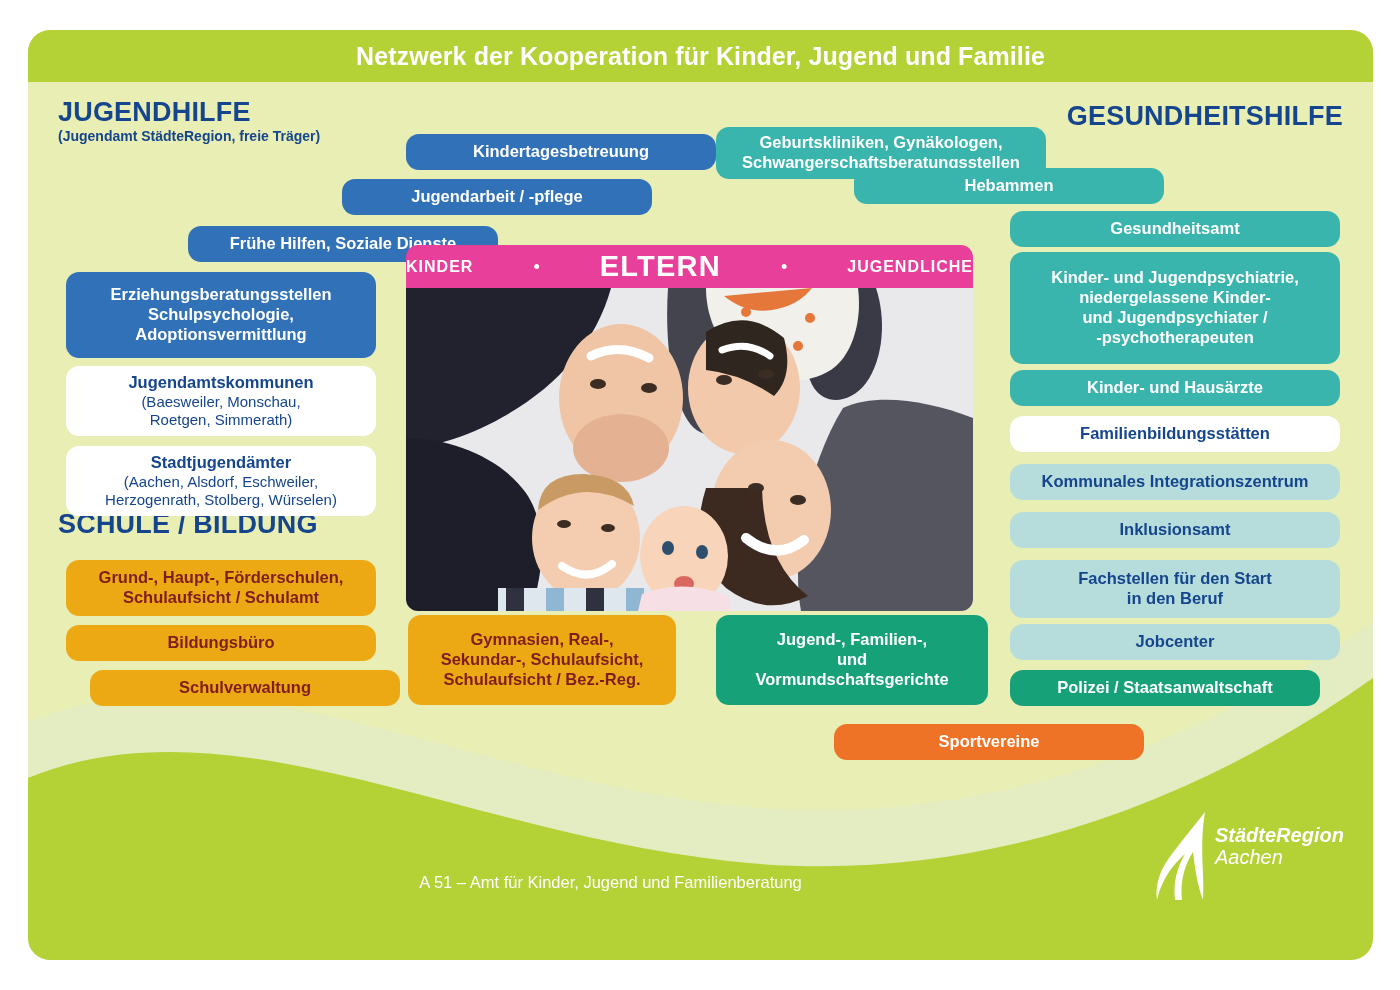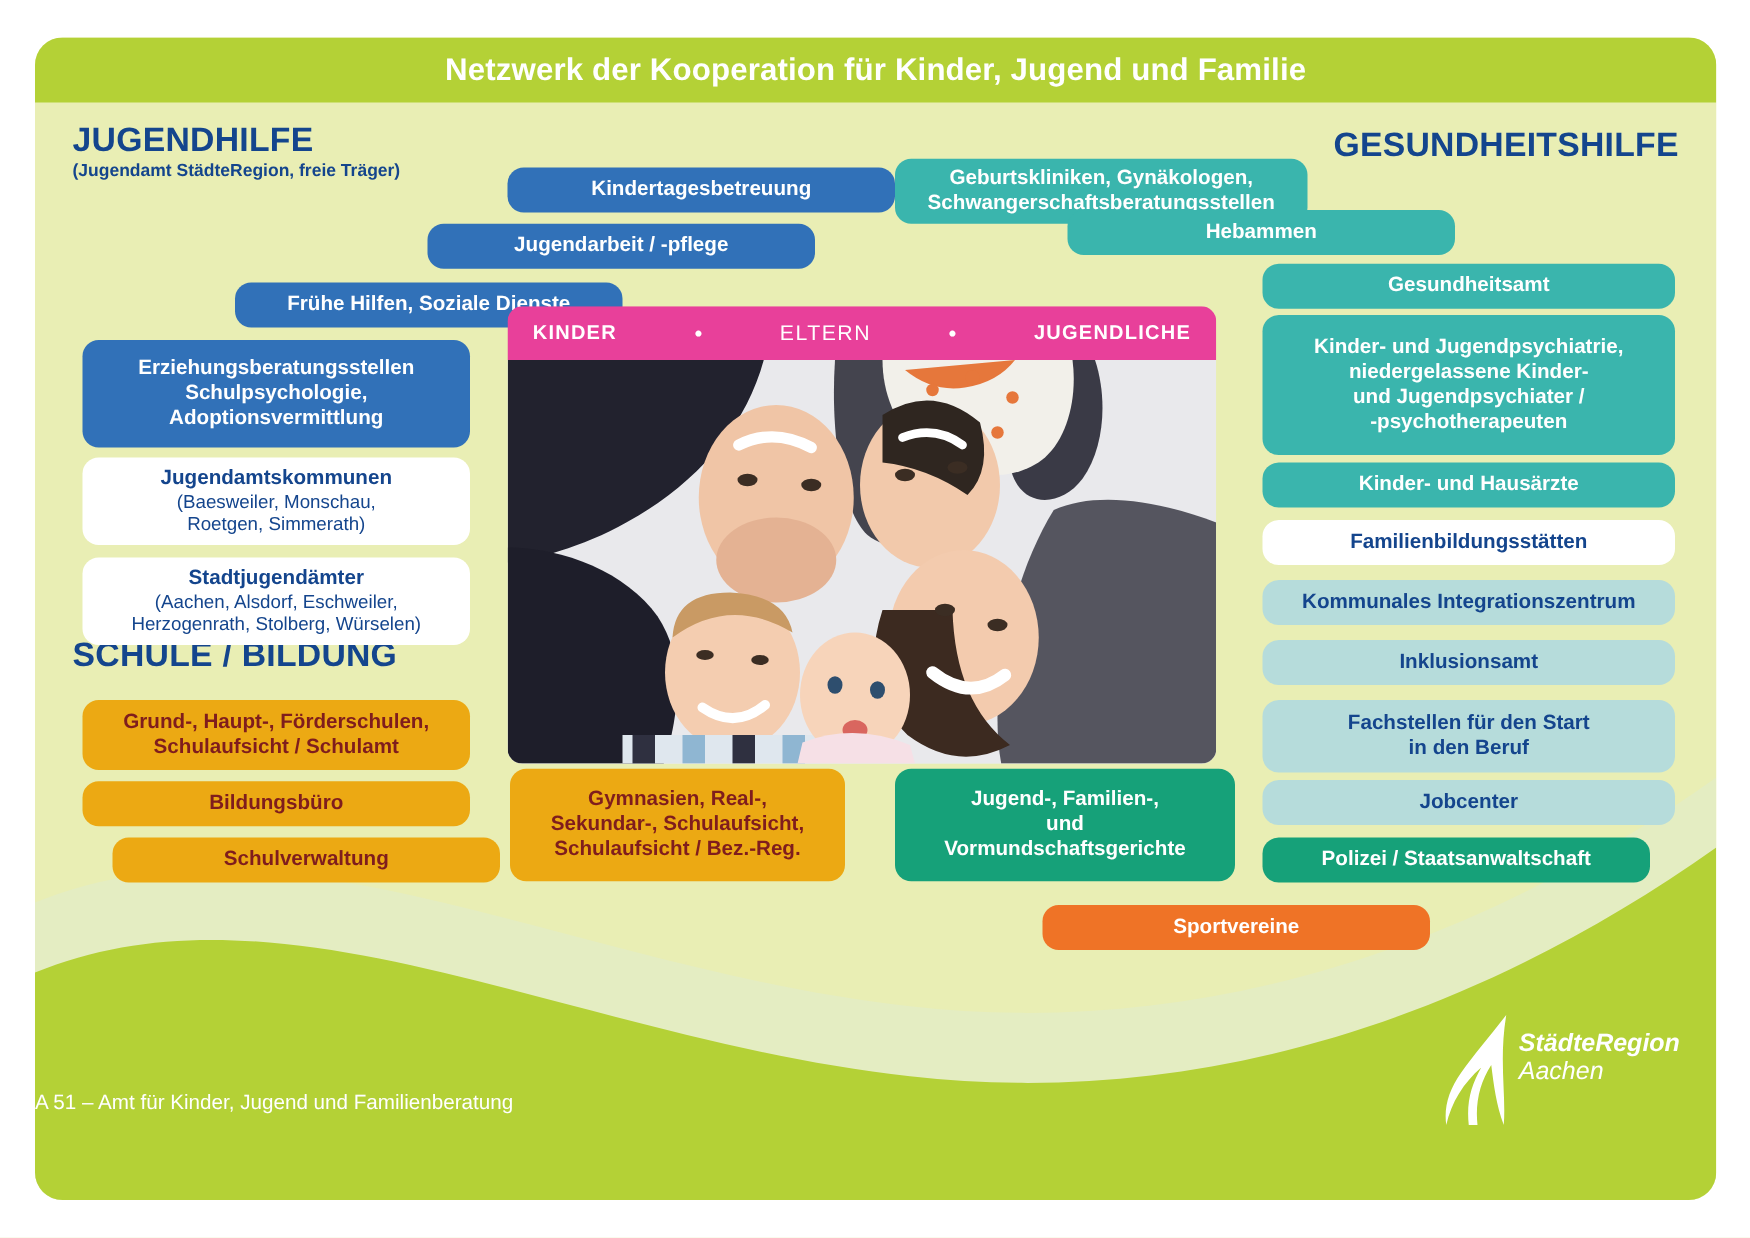--- a/index.html
+++ b/index.html
@@ -125,22 +125,22 @@
     justify-content: center;
     gap: 0;
     color: #ffffff;
   }
   #photo-banner .bn-side {
     font-size: 16px;
     font-weight: bold;
     letter-spacing: 1px;
   }
   #photo-banner .bn-main {
-    font-size: 17px;
-    font-weight: normal;
+    font-size: 29px;
+    font-weight: bold;
     letter-spacing: 1.2px;
   }
   #photo-banner .bn-dot {
     font-size: 18px;
     line-height: 1;
     padding: 0 0;
   }
   .bn-gap-a { width: 62px; }
   .bn-gap-b { width: 62px; }
 
@@ -152,21 +152,21 @@
     overflow: hidden;
     background: #ebebed;
   }
 
   
   #footer-text {
     position: absolute;
     left: 0;
     bottom: 68px;
     width: 100%;
-    text-align: left;
+    text-align: center;
     padding-right: 180px;
     box-sizing: border-box;
     color: #ffffff;
     font-size: 16.5px;
   }
   #logo {
     position: absolute;
     right: 38px;
     bottom: 55px;
     width: 180px;

